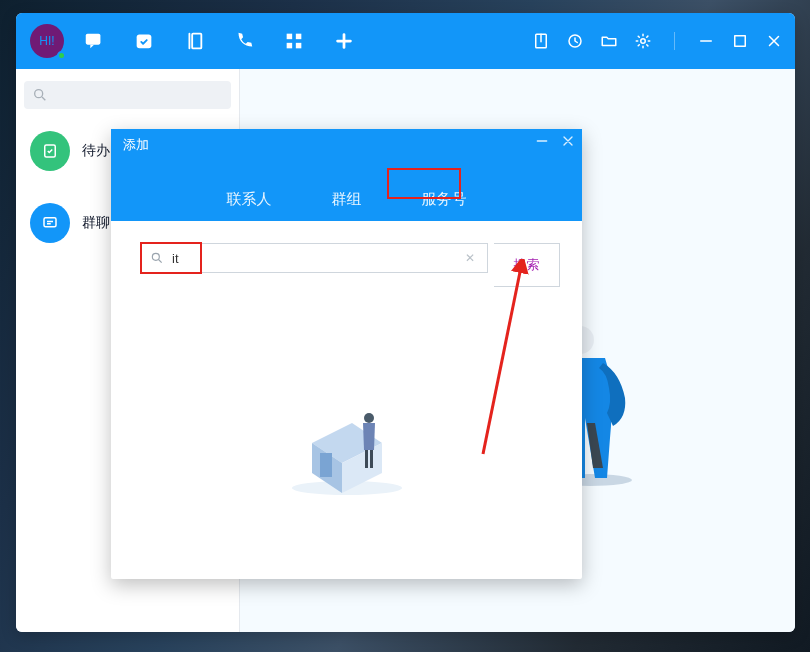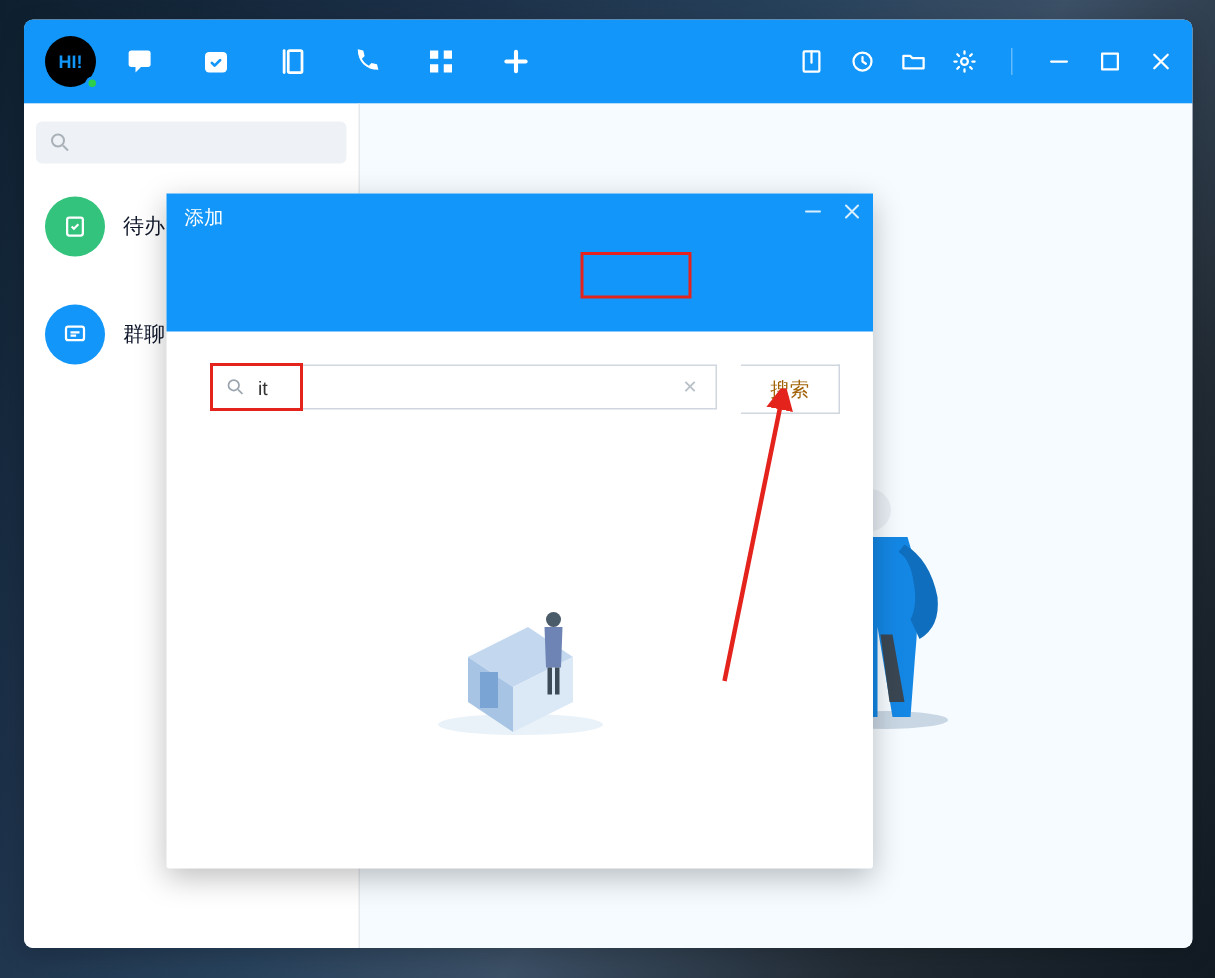--- a/index.html
+++ b/index.html
@@ -24,24 +24,24 @@
     box-shadow: 0 4px 16px rgba(0,0,0,.2);
   }
   .title-bar {
     height: 56px;
     background: #1296f9;
     display: flex; align-items: center;
     padding: 0 12px 0 14px;
   }
   .avatar {
     width: 34px; height: 34px; border-radius: 50%;
-    background: #000000;
+    background: #701a75;
     position: relative;
     display: flex; align-items: center; justify-content: center;
-    color: #1296f9; font-size: 12px; font-weight: 700;
+    color: #1296f9; font-size: 12px; font-weight: 400;
     margin-right: 18px;
   }
   .avatar-status {
     position: absolute; right: -2px; bottom: -2px;
     width: 9px; height: 9px; border-radius: 50%;
     background: #2ecf4a; border: 2px solid #1296f9;
   }
   .nav-icons { display: flex; gap: 26px; align-items: center; }
   .nav-icon { width: 24px; height: 24px; display:flex; align-items:center; justify-content:center; color: #fff; cursor:pointer; }
   .nav-icon svg { width: 22px; height: 22px; stroke: currentColor; fill: none; stroke-width:2; stroke-linecap:round; stroke-linejoin:round; }
@@ -95,35 +95,35 @@
   .dialog-tab { font-size:15px; color: rgba(255,255,255,.9); padding:4px 10px; cursor:pointer; }
 
   .tab-highlight {
     position:absolute;
     left: 276px; top: 39px;
     width: 74px; height: 31px;
     border: 2px solid #e4231d;
     pointer-events: none;
   }
 
-  .search-row { padding: 22px 22px 0 30px; display:flex; gap:16px; align-items:stretch; }
+  .search-row { padding: 22px 22px 0 30px; display:flex; gap:6px; align-items:stretch; }
   .search-box { flex:1; border:1px solid #cfd6dd; height:30px; display:flex; align-items:center; padding:0 8px; position:relative; }
   .search-box svg { width:14px; height:14px; stroke:#9aa4ae; fill:none; stroke-width:2; margin-right:6px; flex-shrink:0; }
   .search-box input { border:none; outline:none; flex:1; font-size:13px; color:#333; background:transparent; }
   .search-clear { color:#b9c1c8; font-size:12px; cursor:pointer; padding:0 4px; }
   .input-highlight {
     position:absolute; left:-2px; top:-2px;
     width: 62px; height: 32px;
     border:2px solid #e4231d;
     pointer-events:none;
   }
   .search-btn {
-    width: 66px; height:33px;
+    width: 66px; height:44px;
     border:1px solid #cfd6dd; border-left:none;
-    background:#fff; color:#a16207; font-size:13px;
+    background:#fff; color:#a21caf; font-size:13px;
     display:flex; align-items:center; justify-content:center;
     cursor:pointer;
   }
 
   .arrow {
     position:absolute; pointer-events:none;
   }
 
   .empty-illus { flex:1; display:flex; align-items:center; justify-content:center; }
 
@@ -273,20 +273,25 @@
       <div class="nav-icon">
           <svg viewBox="0 0 24 24">
             <path d="M5 12h14"></path>
           </svg>
         </div>
       <div class="nav-icon">
           <svg viewBox="0 0 24 24">
             <path d="M6 6l12 12M18 6L6 18"></path>
           </svg>
         </div>
+    </div>
+    <div class="dialog-tabs">
+      <div class="dialog-tab">联系人</div>
+      <div class="dialog-tab">群组</div>
+      <div class="dialog-tab">服务号</div>
     </div>
     <div class="tab-highlight"></div>
   </div>
 
   <div class="search-row">
     <div class="search-box">
       <div class="input-highlight"></div>
       <svg viewBox="0 0 24 24">
           <circle cx="10" cy="10" r="6"></circle>
           <path d="M15 15l5 5"></path>

